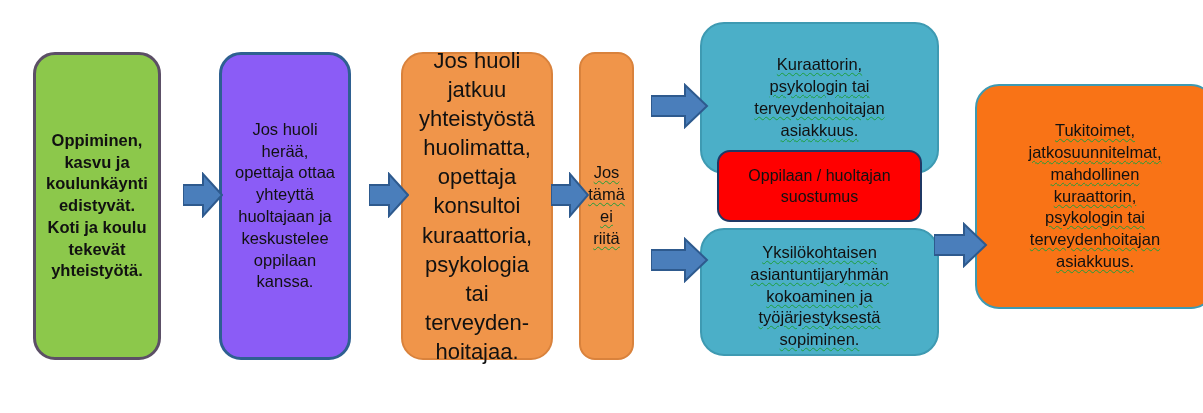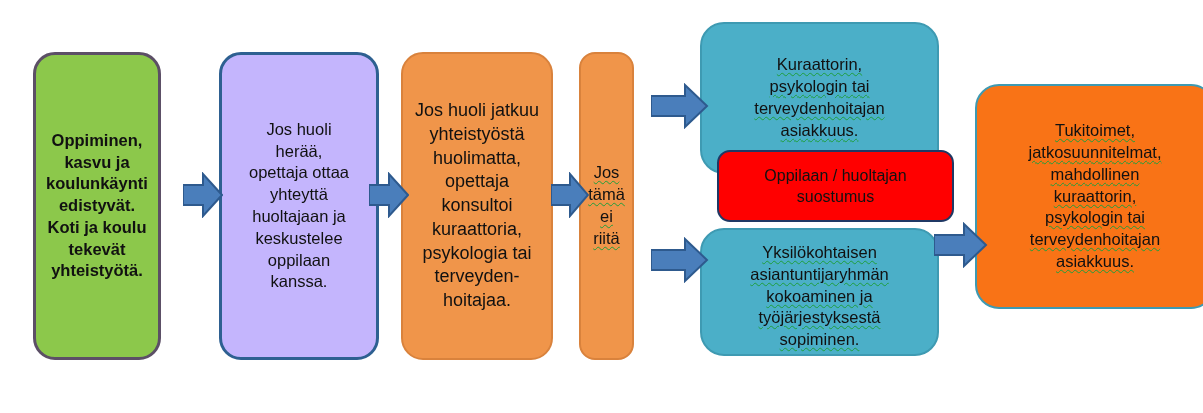--- a/index.html
+++ b/index.html
@@ -34,34 +34,34 @@
     left: 33px;  top: 52px;  width: 128px; height: 308px;
     background: #8CC84B;
     border: 3px solid #5C4F66;
     border-radius: 22px;
     font-weight: bold;
     font-size: 16.5px;
   }
 
   
   .n-yellow {
-    left: 219px; top: 52px;  width: 160px; height: 308px;
-    background: #c4b5fd;
+    left: 219px; top: 52px;  width: 132px; height: 308px;
+    background: #8b5cf6;
     border: 3px solid #2E6091;
     border-radius: 22px;
     font-size: 16.5px;
   }
 
   
   .n-orange1 {
     left: 401px; top: 52px;  width: 152px; height: 308px;
     background: #F0954A;
     border: 2px solid #D9823C;
     border-radius: 22px;
-    font-size: 18px;
+    font-size: 22px;
   }
 
   
   .n-orange2 {
     left: 579px; top: 52px;  width: 55px;  height: 308px;
     background: #F0954A;
     border: 2px solid #D9823C;
     border-radius: 16px;
     font-size: 16.5px;
   }
@@ -88,21 +88,21 @@
   .n-teal-end {
     left: 975px; top: 84px;  width: 240px; height: 225px;
     background: #f97316;
     border: 2px solid #3E9AB2;
     border-radius: 24px;
     font-size: 16.5px;
   }
 
   
   .n-red {
-    left: 717px; top: 150px; width: 237px; height: 72px;
+    left: 717px; top: 150px; width: 205px; height: 72px;
     background: #FF0000;
     border: 2px solid #1F3864;
     border-radius: 13px;
     font-size: 16px;
     z-index: 3;
   }
 
   
   .arrow {
     position: absolute;

